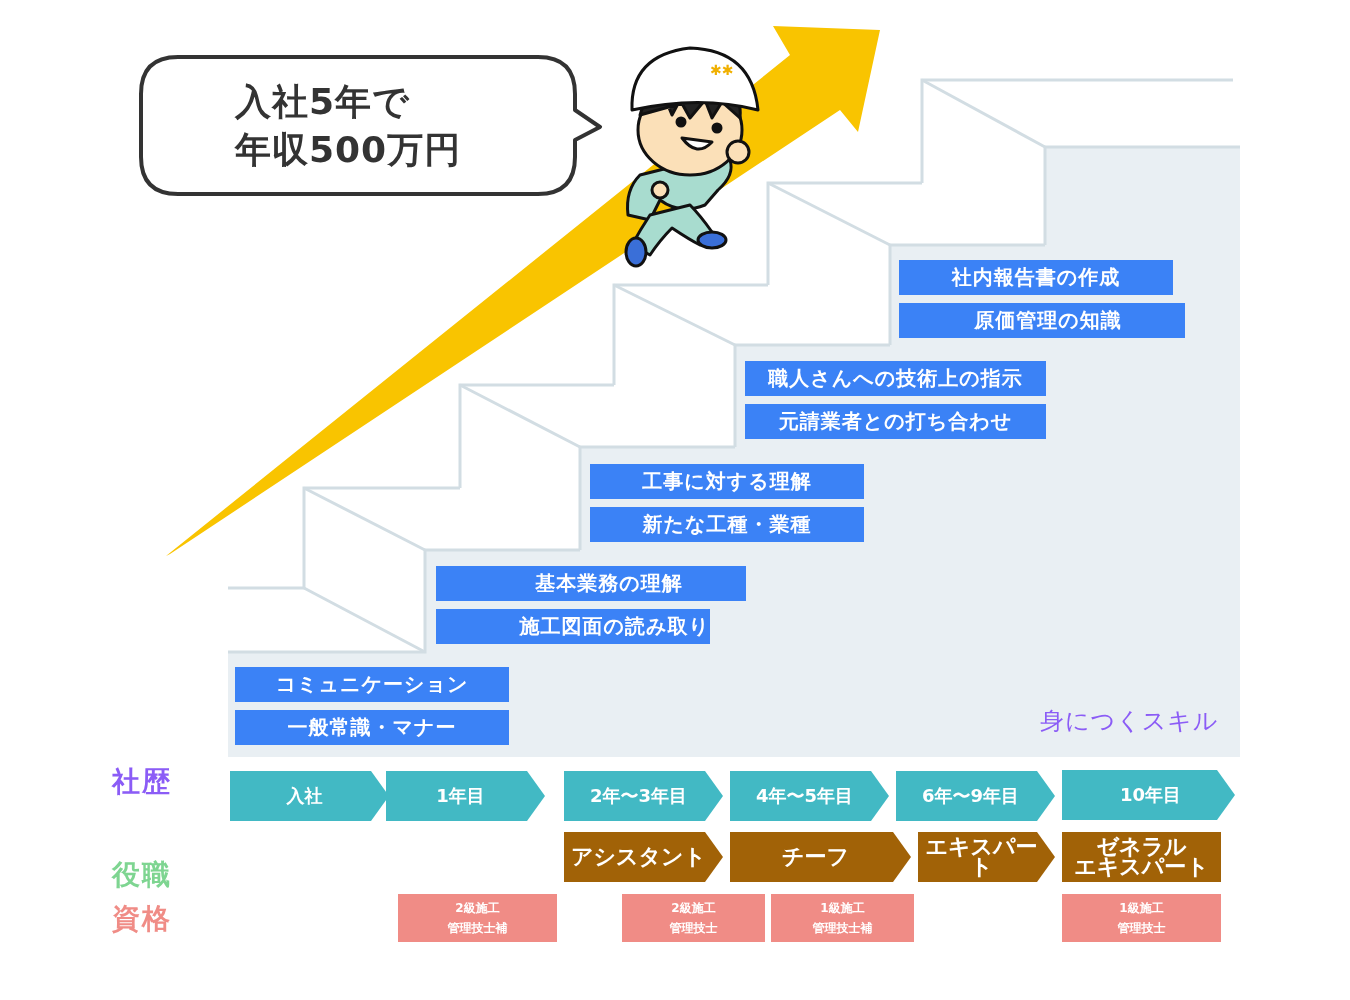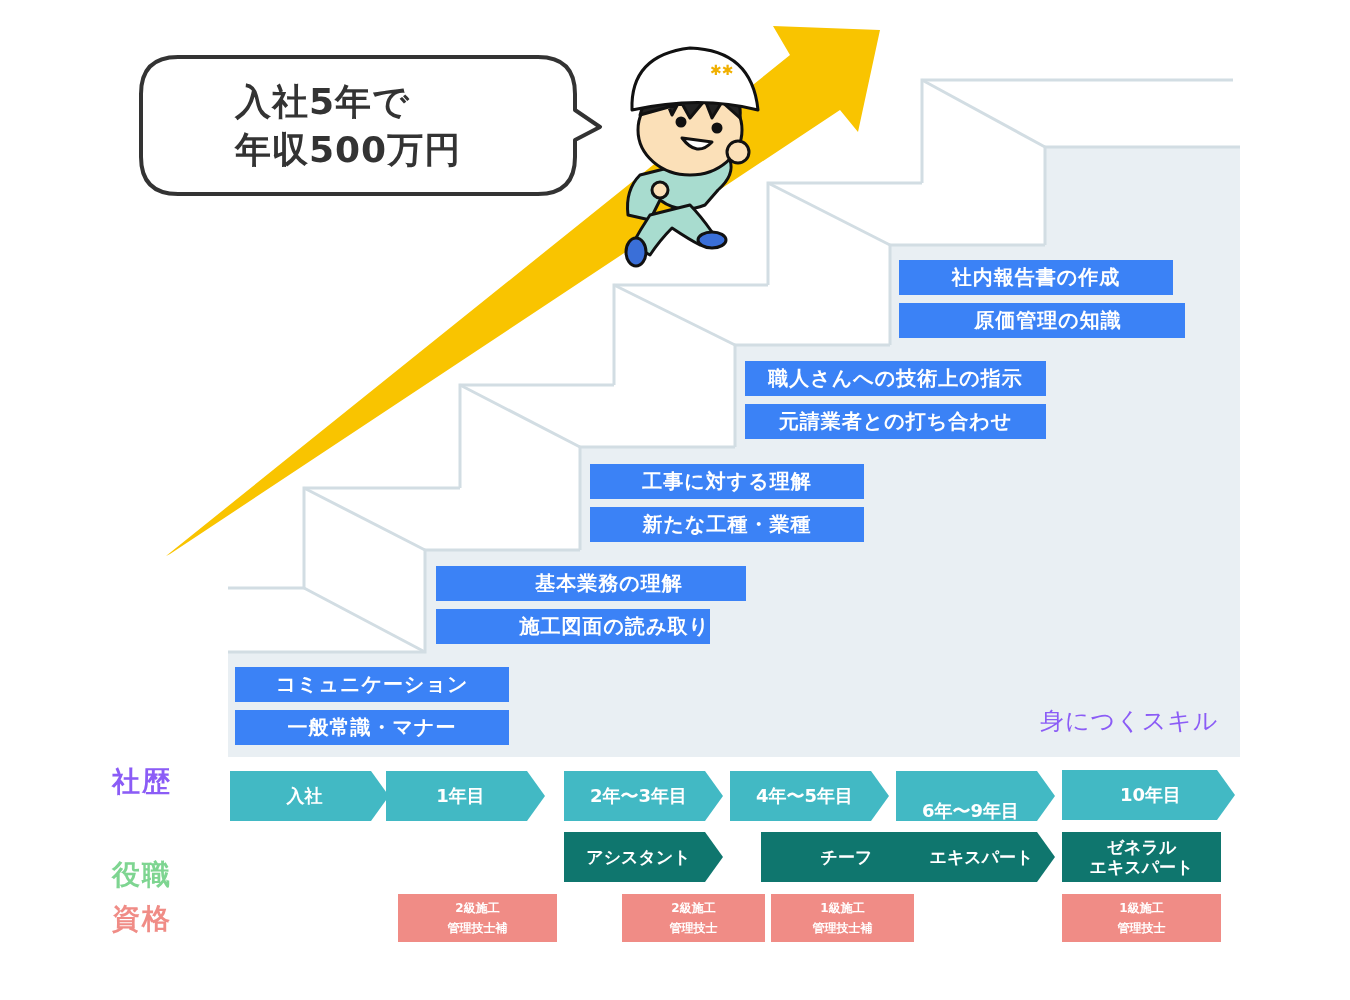--- a/index.html
+++ b/index.html
@@ -7,21 +7,21 @@
            font-family: "DejaVu Sans", "Liberation Sans", sans-serif; }
     svg.stage { position: absolute; left: 0; top: 0; }
     .bubble-text { position: absolute; left: 235px; top: 78px; font-size: 36px; font-weight: bold;
                    color: #333333; line-height: 48px; letter-spacing: 1px; }
     .skill { position: absolute; background: #3b82f6; color: #ffffff; font-weight: bold;
              font-size: 20px; height: 35px; line-height: 35px; text-align: center; letter-spacing: 1px; }
     .skills-caption { position: absolute; left: 1040px; top: 705px; font-size: 24px; font-weight: normal; color: #8b5cf6; letter-spacing: 1px; }
     .row-label { position: absolute; left: 112px; font-size: 28px; font-weight: bold; letter-spacing: 2px; }
     .chev { position: absolute; height: 50px; color: #fff; font-weight: bold; font-size: 18px; display: flex; align-items: center; justify-content: center; text-align: center; line-height: 20px; }
     .chev.teal { background: #42b9c4; clip-path: polygon(0 0, calc(100% - 18px) 0, 100% 50%, calc(100% - 18px) 100%, 0 100%); }
-    .chev.green { background: #0f766e; clip-path: polygon(0 0, calc(100% - 18px) 0, 100% 50%, calc(100% - 18px) 100%, 0 100%); font-size: 17px; }
+    .chev.green { background: #a16207; clip-path: polygon(0 0, calc(100% - 18px) 0, 100% 50%, calc(100% - 18px) 100%, 0 100%); font-size: 22px; }
     .chev.green.flat { clip-path: none; }
     .qual { position: absolute; height: 48px; background: #f08c86; color: #fff; font-weight: bold; font-size: 12px; display: flex; align-items: center; justify-content: center; text-align: center; line-height: 20px; }
     .chev span, .qual span { display: block; padding-right: 10px; white-space: pre-line; }
     .qual span { padding-right: 0; }
   </style>
 </head>
 <body>
 
 <svg class="stage" width="1350" height="1000" viewBox="0 0 1350 1000">
 
@@ -109,31 +109,31 @@
   </div>
 <div class="chev teal" style="left:386px; top:771px; width:159px;align-items:center;">
     <span>1年目</span>
   </div>
 <div class="chev teal" style="left:564px; top:771px; width:159px;">
     <span>2年〜3年目</span>
   </div>
 <div class="chev teal" style="left:730px; top:771px; width:159px;">
     <span>4年〜5年目</span>
   </div>
-<div class="chev teal" style="left:896px; top:771px; width:159px;align-items:flex-end;">
+<div class="chev teal" style="left:896px; top:771px; width:159px;">
     <span>6年〜9年目</span>
   </div>
 <div class="chev teal" style="left:1062px; top:770px; width:159px;padding-left:14px;">
     <span>10年目</span>
   </div>
 
 <div class="chev green" style="left:564px; top:832px; width:159px;">
     <span>アシスタント</span>
   </div>
-<div class="chev green" style="left:730px; top:832px; width:181px;margin-left:31px;">
+<div class="chev green" style="left:730px; top:832px; width:181px;">
     <span>チーフ</span>
   </div>
 <div class="chev green" style="left:918px; top:832px; width:137px;">
     <span>エキスパート</span>
   </div>
 <div class="chev green flat" style="left:1062px; top:832px; width:159px;">
     <span style="padding-right:0">ゼネラル
 エキスパート</span>
   </div>
 

